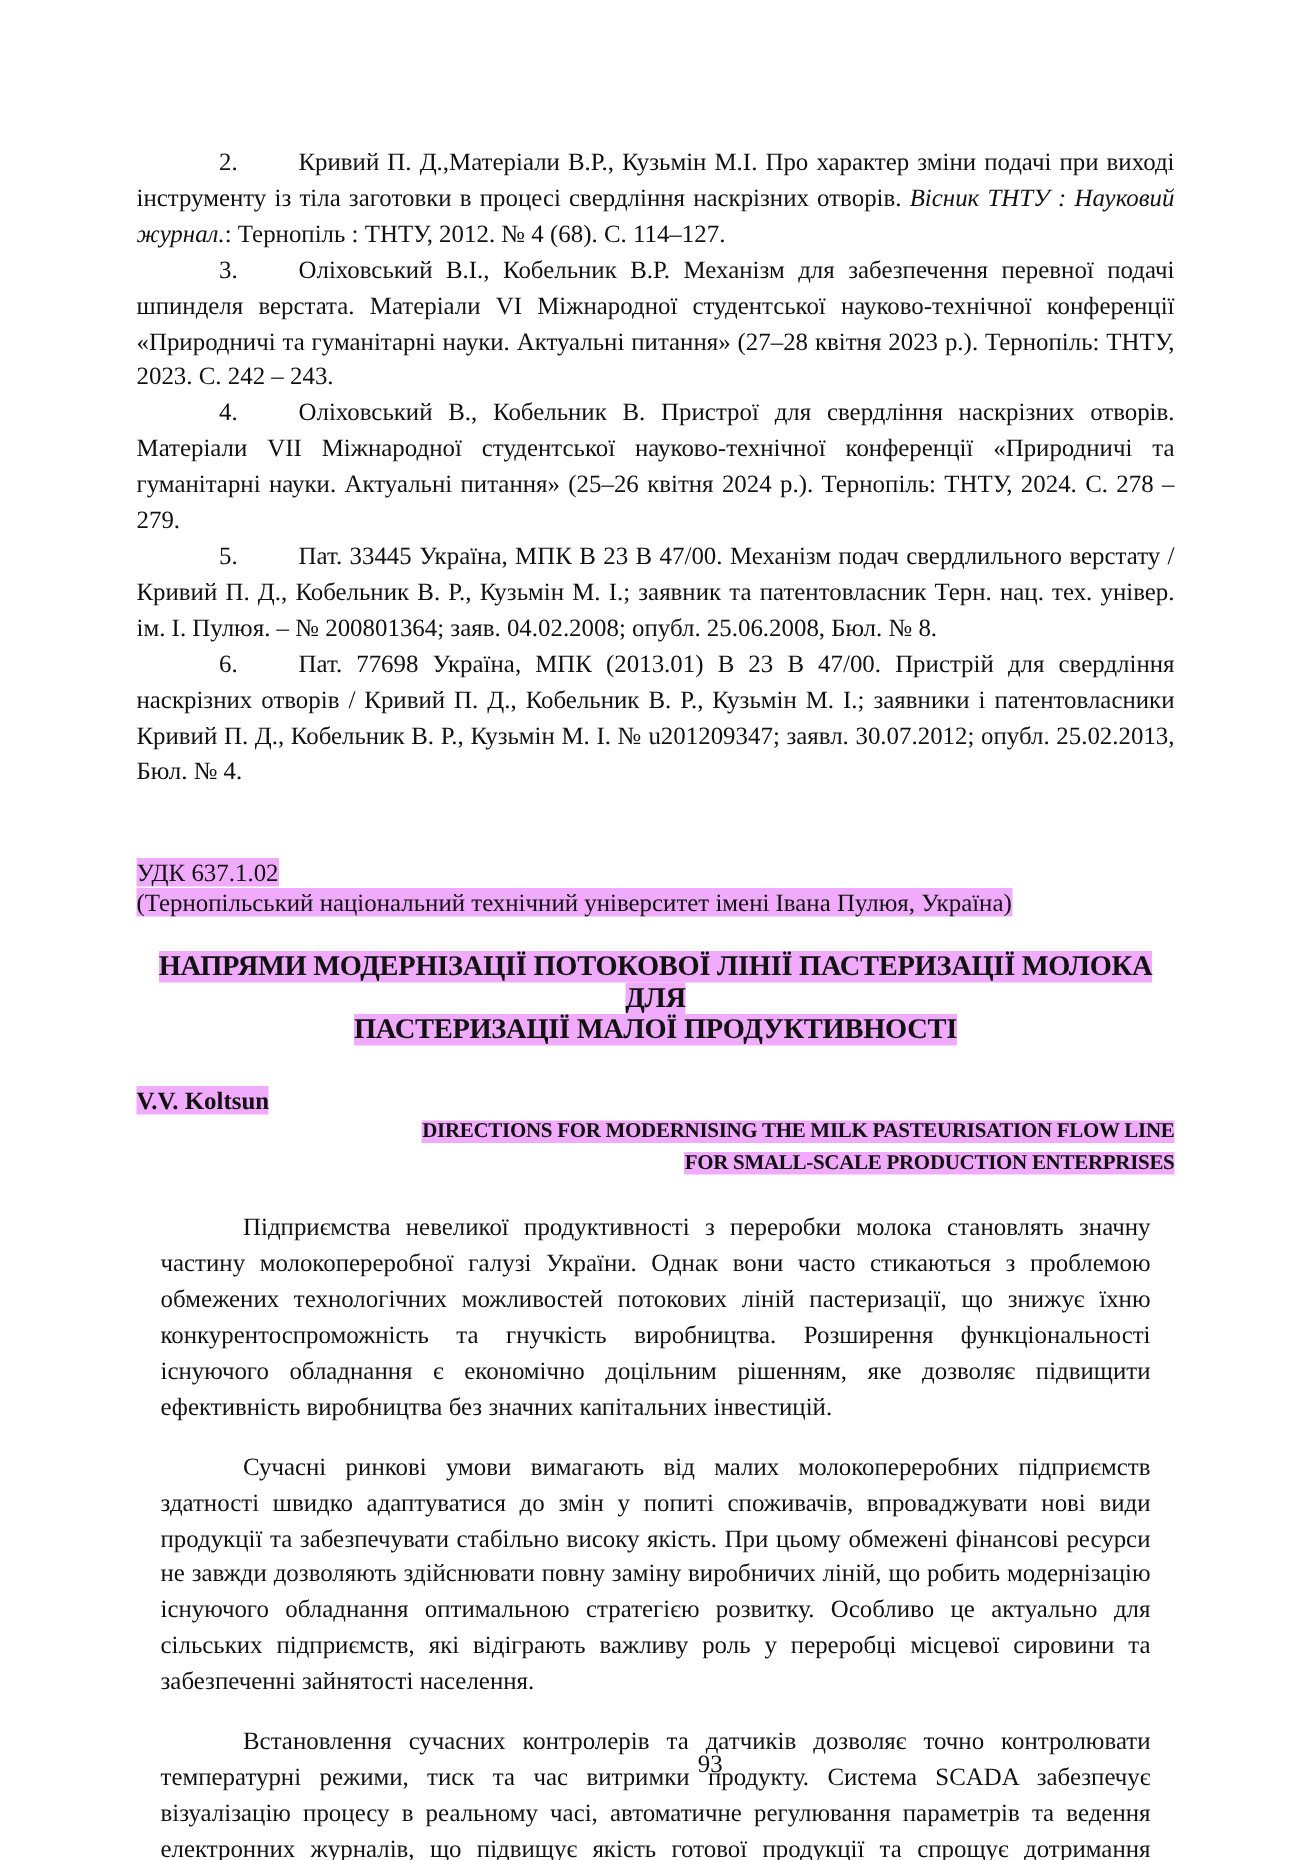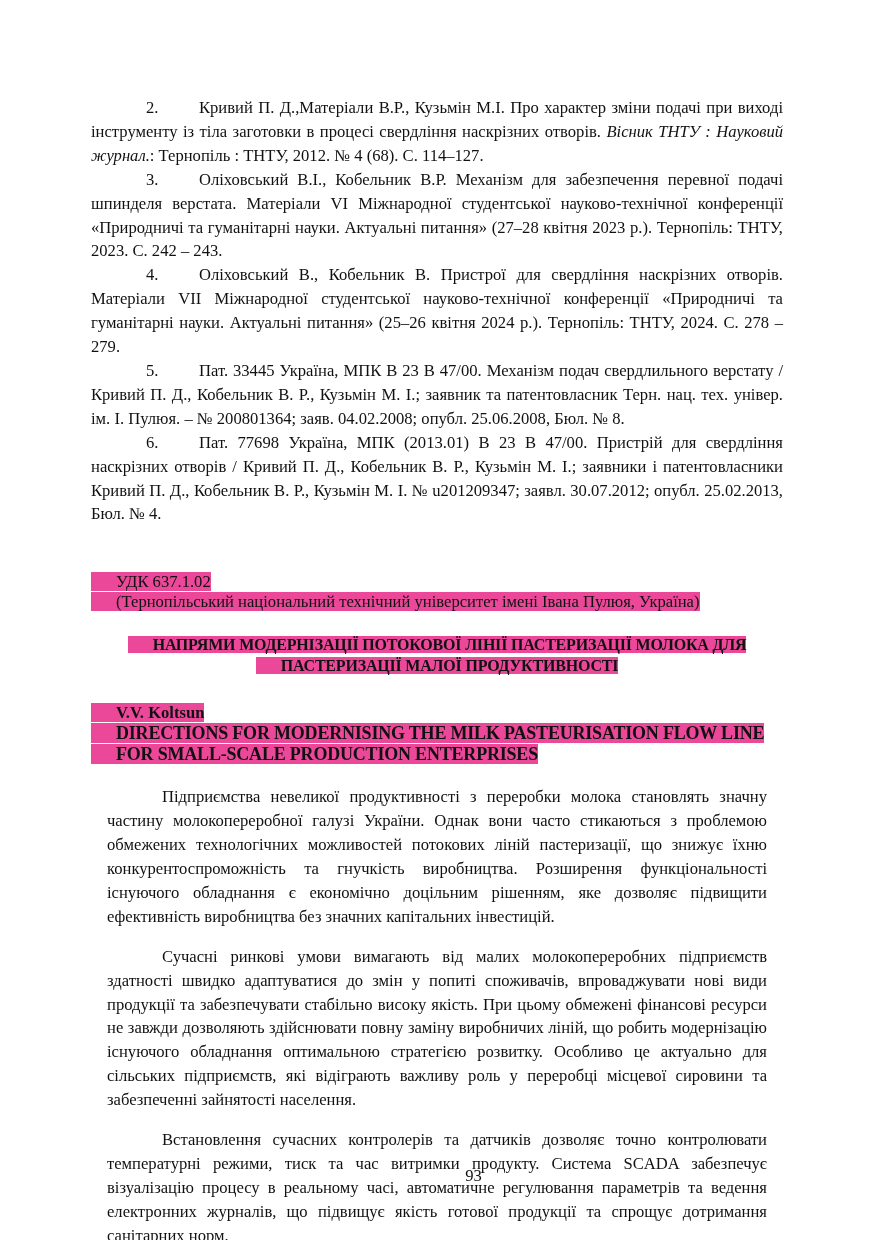--- a/index.html
+++ b/index.html
@@ -10,31 +10,31 @@
   }
   .page {
     position: absolute; left: 91px; top: 96px; width: 692px;
     font-size: 16.6px; line-height: 23.9px;
   }
   .ref { text-align: justify; text-align-last: left; margin: 0; }
   .ref .num { display: inline-block; width: 53px; margin-left: 55px; }
   .ref em { font-style: italic; }
   .gap1 { height: 46px; }
   .hdr { margin: 0; line-height: 20px; }
-  .hl { background: #ec4899; padding-left: 25px; }
+  .hl { background: #f0abfc; }
   .udk { font-size: 16.6px; }
   .author { font-weight: bold; }
   .affil { font-size: 16.6px; }
   .title-ua {
     margin: 22px 0 14px 0; text-align: center; font-weight: bold;
-    font-size: 16px; line-height: 21px; letter-spacing: -0.2px;
+    font-size: 19px; line-height: 21px; letter-spacing: -0.2px;
   }
   .author-en { margin: 26px 0 0 0; font-weight: bold; line-height: 21px; }
   .title-en {
-    margin: 0; text-align: left; font-weight: bold; font-size: 18px;
+    margin: 0; text-align: right; font-weight: bold; font-size: 14px;
     line-height: 21px; letter-spacing: -0.2px;
   }
   .body-text { margin-top: 20px; }
   .para { text-indent: 55px; text-align: justify; text-align-last: left; margin: 16px; }
   .pagenum {
     position: absolute; top: 1166px; left: 0; width: 877px;
     text-align: center; font-size: 16.6px; padding-left: 35px;
   }
 </style>
 </head>

